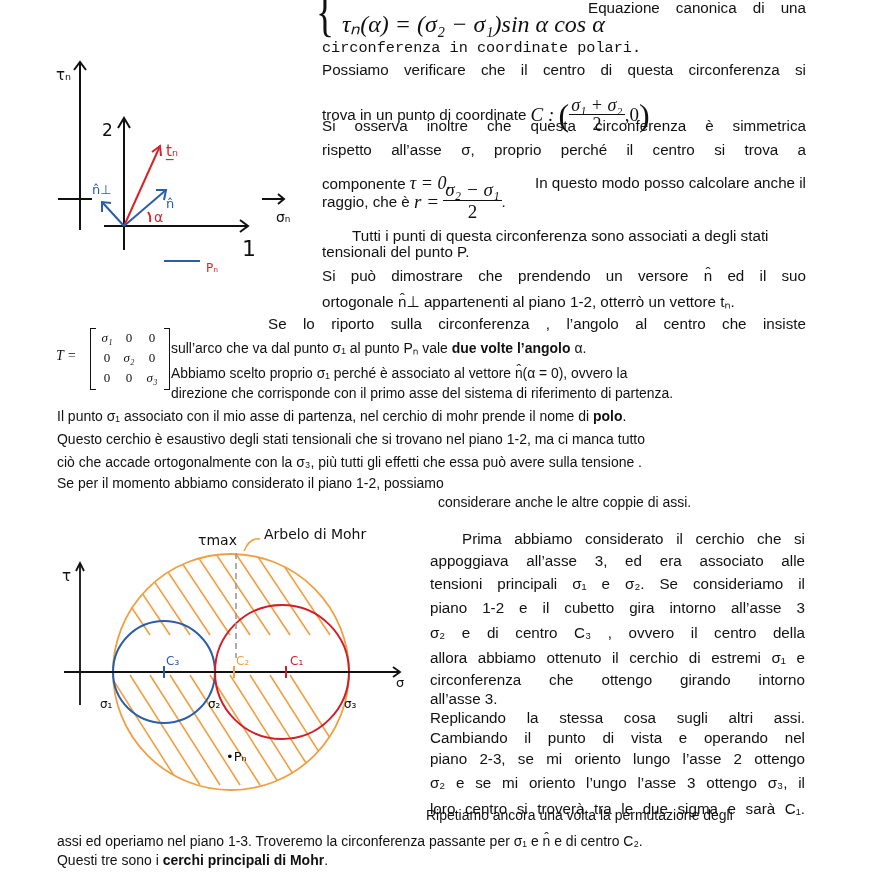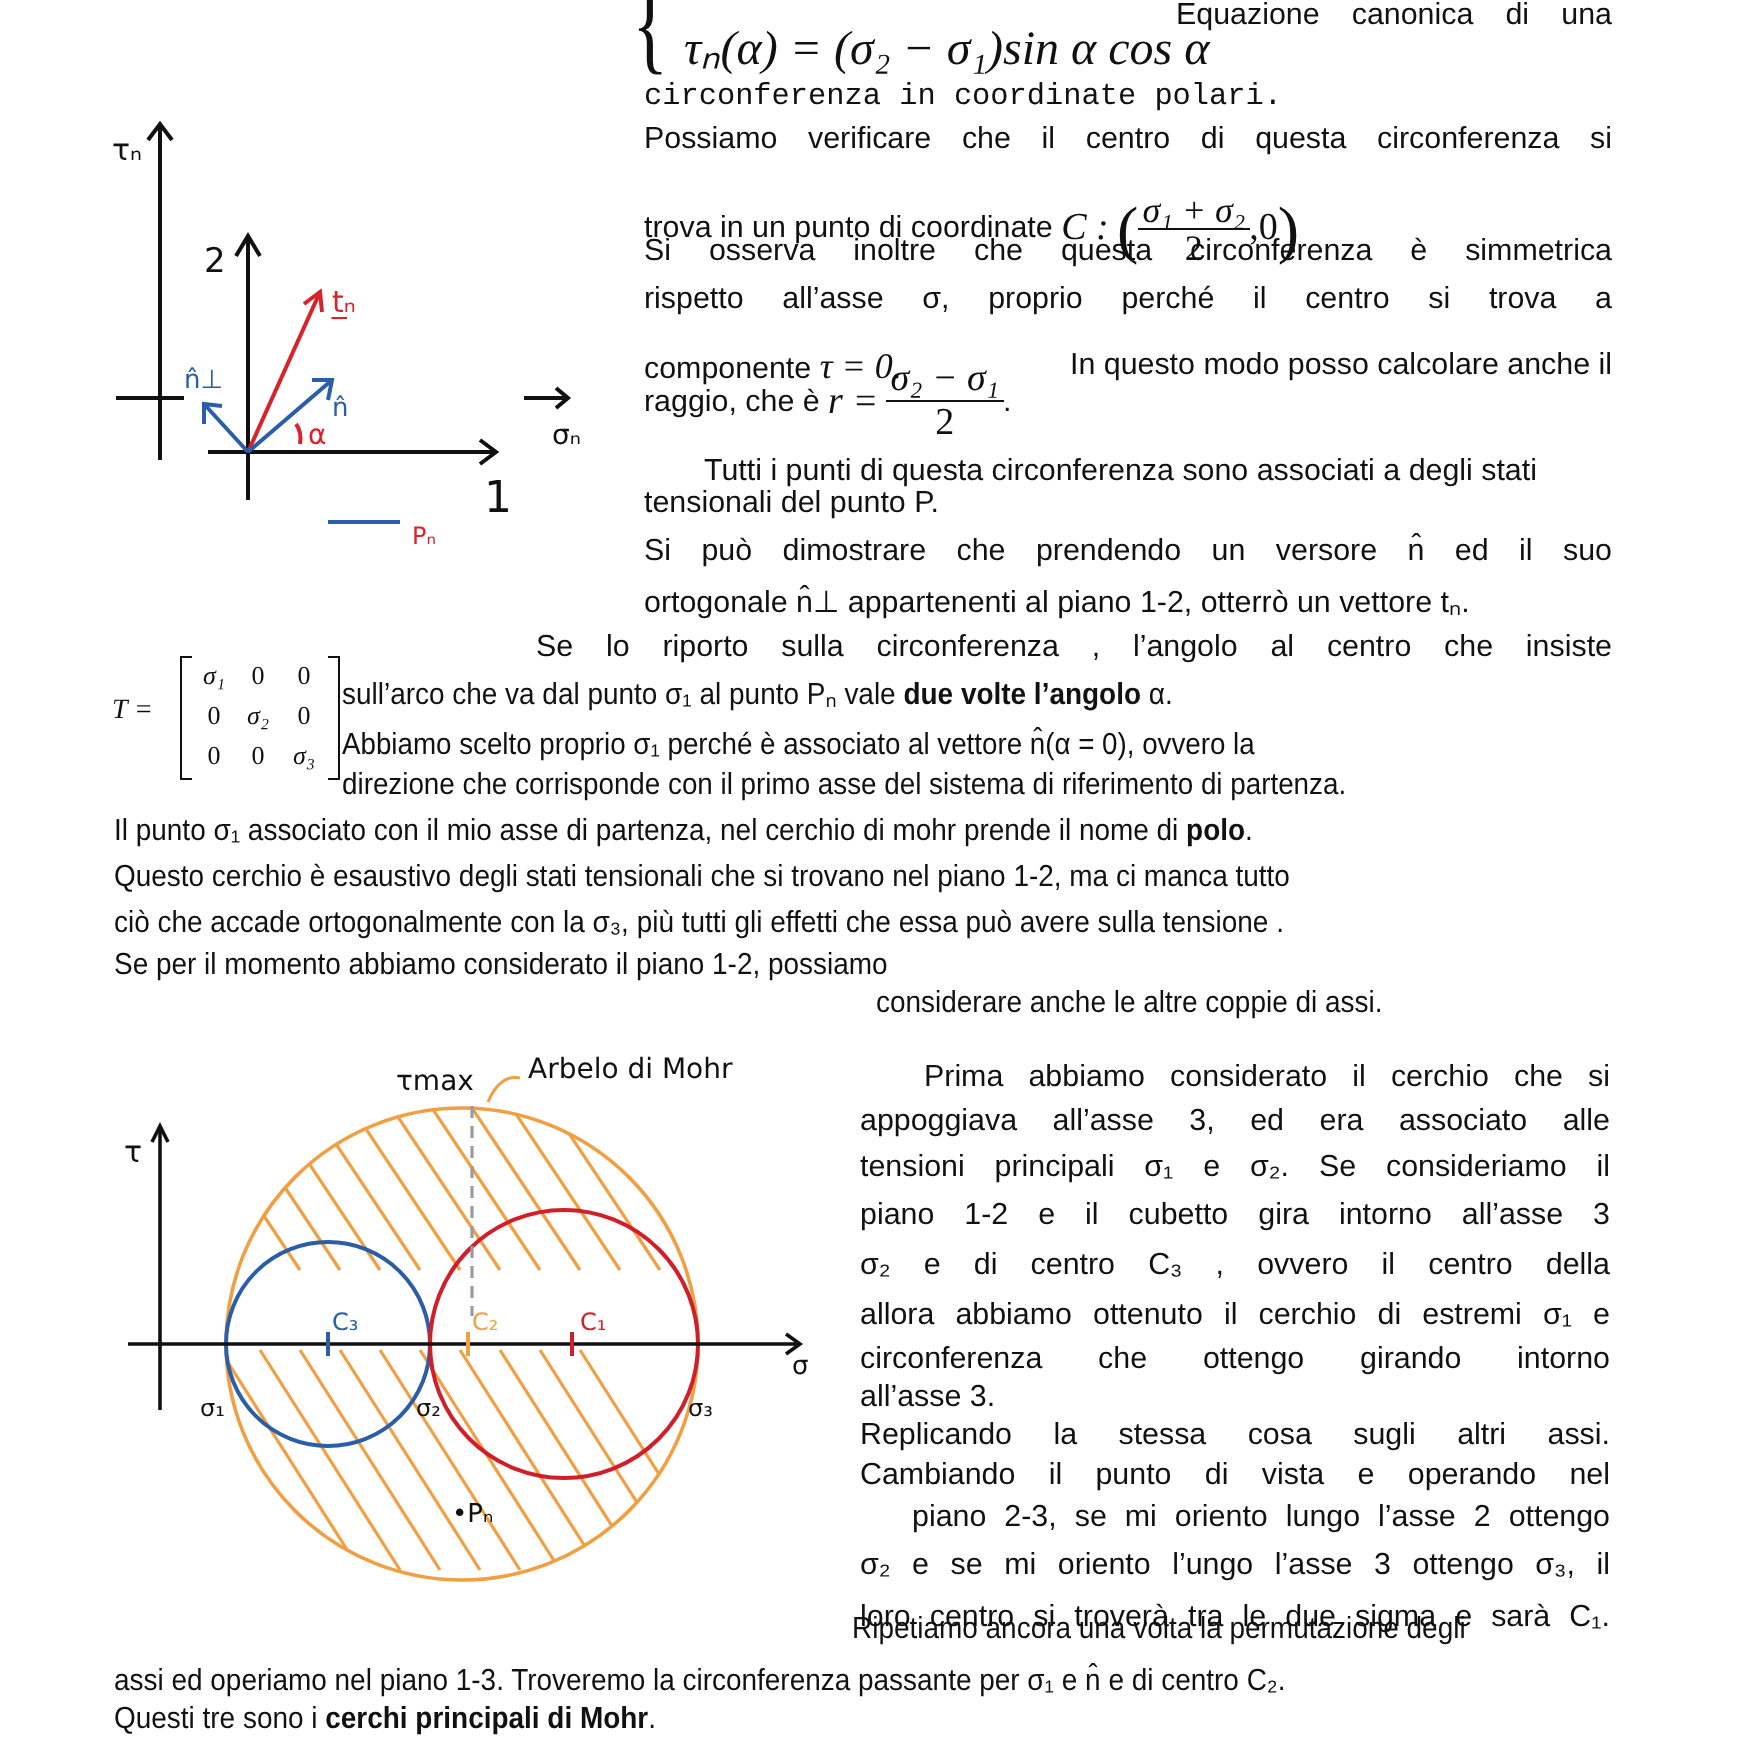--- a/index.html
+++ b/index.html
@@ -189,21 +189,21 @@
   <div class="txt" style="text-indent:32px;text-align:justify;text-align-last:justify;line-height:22px;">Prima abbiamo considerato il cerchio che si</div>
   <div class="txt just" style="line-height:22px;">appoggiava all’asse 3, ed era associato alle</div>
   <div class="txt just" style="line-height:24px;">tensioni principali σ₁  e σ₂. Se consideriamo il</div>
   <div class="txt just" style="line-height:24px;">piano 1-2 e il cubetto gira intorno all’asse 3</div>
   <div class="txt just" style="line-height:26px;">σ₂  e  di  centro  C₃ ,  ovvero  il  centro  della</div>
   <div class="txt just" style="line-height:24px;">allora abbiamo ottenuto il cerchio di estremi σ₁ e</div>
   <div class="txt just" style="line-height:20px;">circonferenza  che  ottengo  girando  intorno</div>
   <div class="txt" style="line-height:18px;">all’asse 3.</div>
   <div class="txt just" style="line-height:20px;">Replicando la stessa cosa sugli altri assi.</div>
   <div class="txt just" style="line-height:20px;">Cambiando il punto di vista e operando nel</div>
-  <div class="txt just" style="line-height:22px;margin-left:26px;">piano 2-3, se mi oriento lungo l’asse 2 ottengo</div>
+  <div class="txt just" style="line-height:22px;">piano 2-3, se mi oriento lungo l’asse 2 ottengo</div>
   <div class="txt just" style="line-height:26px;">σ₂ e se mi oriento l’ungo l’asse 3 ottengo σ₃, il</div>
   <div class="txt just" style="line-height:26px;">loro centro si troverà tra le due sigma e sarà C₁.</div>
 </div>
 <div class="abs cond" style="left:426px;top:804px;line-height:22px;">Ripetiamo ancora una volta la permutazione degli</div>
 
 <div class="abs cond" style="left:57px;top:830px;line-height:22px;">assi ed operiamo nel piano 1-3. Troveremo la circonferenza passante per σ₁ e n̂ e di centro C₂.</div>
 <div class="abs cond" style="left:57px;top:850px;line-height:20px;">
   <span>Questi tre sono i </span><b>cerchi principali di Mohr</b><span>.</span>
 </div>
 

